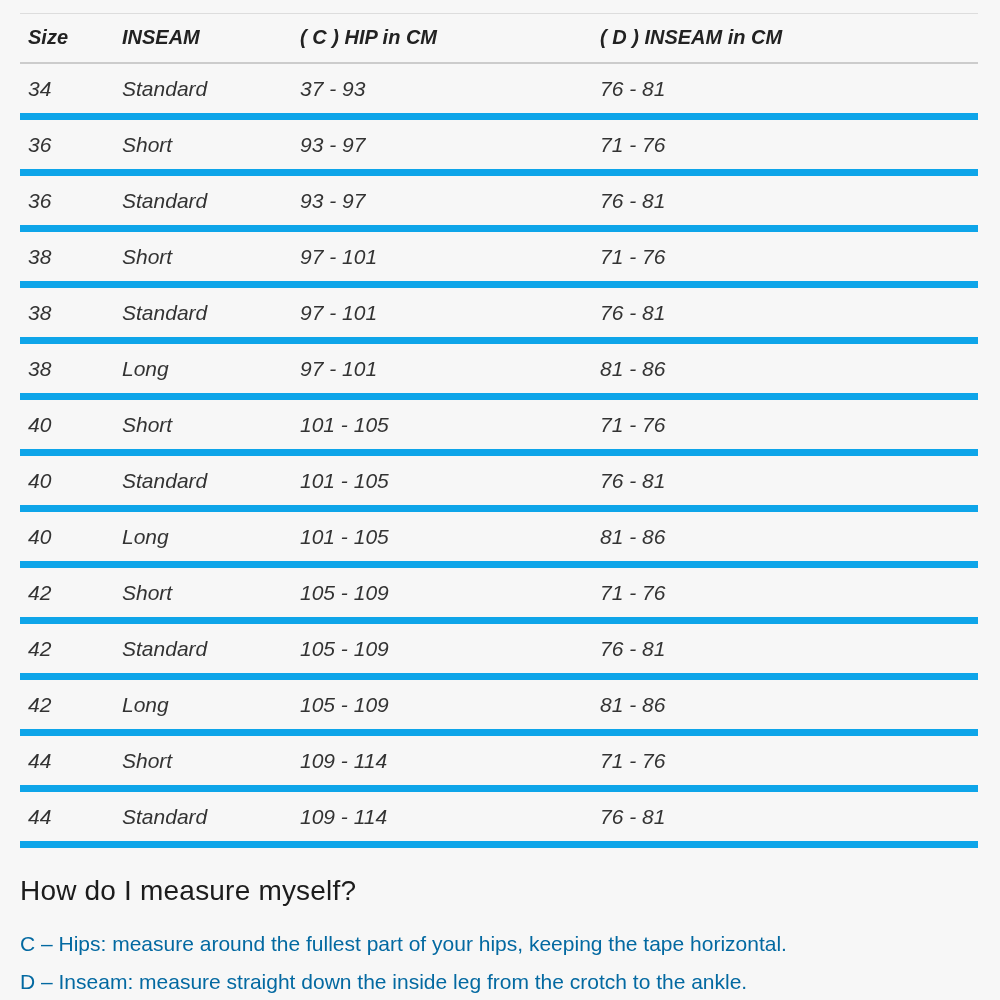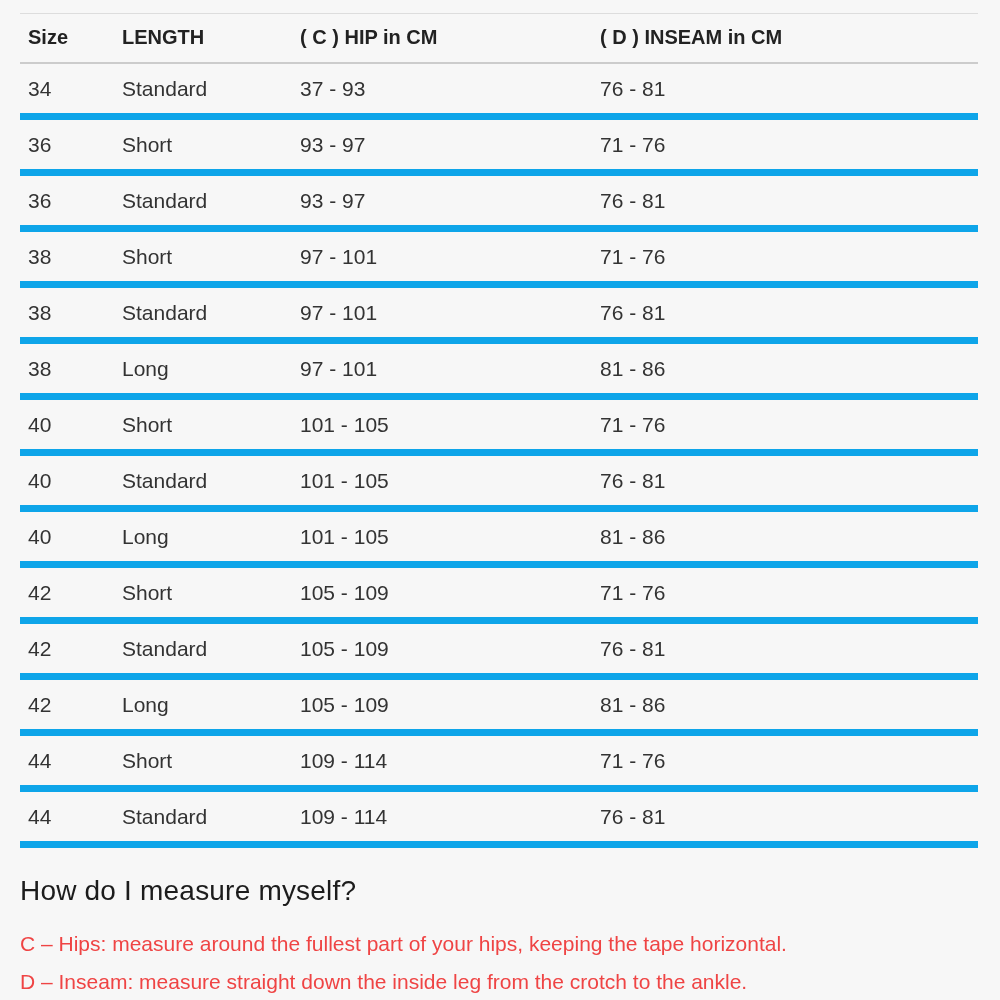--- a/index.html
+++ b/index.html
@@ -15,20 +15,21 @@
   .page {
     width: 1000px;
     height: 1000px;
     box-sizing: border-box;
   }
   table.size-chart {
     border-collapse: collapse;
     table-layout: fixed;
     margin: 13px 22px 0 20px;
     width: 958px;
+    font-style: italic;
   }
   table.size-chart col.c1 { width: 94px; }
   table.size-chart col.c2 { width: 178px; }
   table.size-chart col.c3 { width: 300px; }
   table.size-chart thead th {
     text-align: left;
     vertical-align: middle;
     font-size: 20px;
     font-weight: bold;
     color: #222222;
@@ -51,42 +52,42 @@
   .measure-heading {
     margin: 27px 0 0 20px;
     font-size: 28px;
     font-weight: 400;
     color: #1c1c1c;
     letter-spacing: 0.2px;
   }
   .measure-line {
     margin: 0 0 0 20px;
     font-size: 21px;
-    color: #ef4444;
+    color: #0369a1;
     line-height: 26px;
   }
   .measure-line.first { margin-top: 24px; }
   .measure-line.second { margin-top: 12px; }
 </style>
 </head>
 <body>
 
 <div class="page">
 
   <table class="size-chart">
     <colgroup>
       <col class="c1">
         <col class="c2">
         <col class="c3">
         <col class="c4">
     </colgroup>
     <thead>
       <tr>
         <th>Size</th>
-        <th>LENGTH</th>
+        <th>INSEAM</th>
         <th>( C ) HIP in CM</th>
         <th>( D ) INSEAM in CM</th>
       </tr>
     </thead>
     <tbody>
         <tr>
           <td>34</td>
           <td>Standard</td>
           <td>37 - 93</td>
           <td>76 - 81</td>

